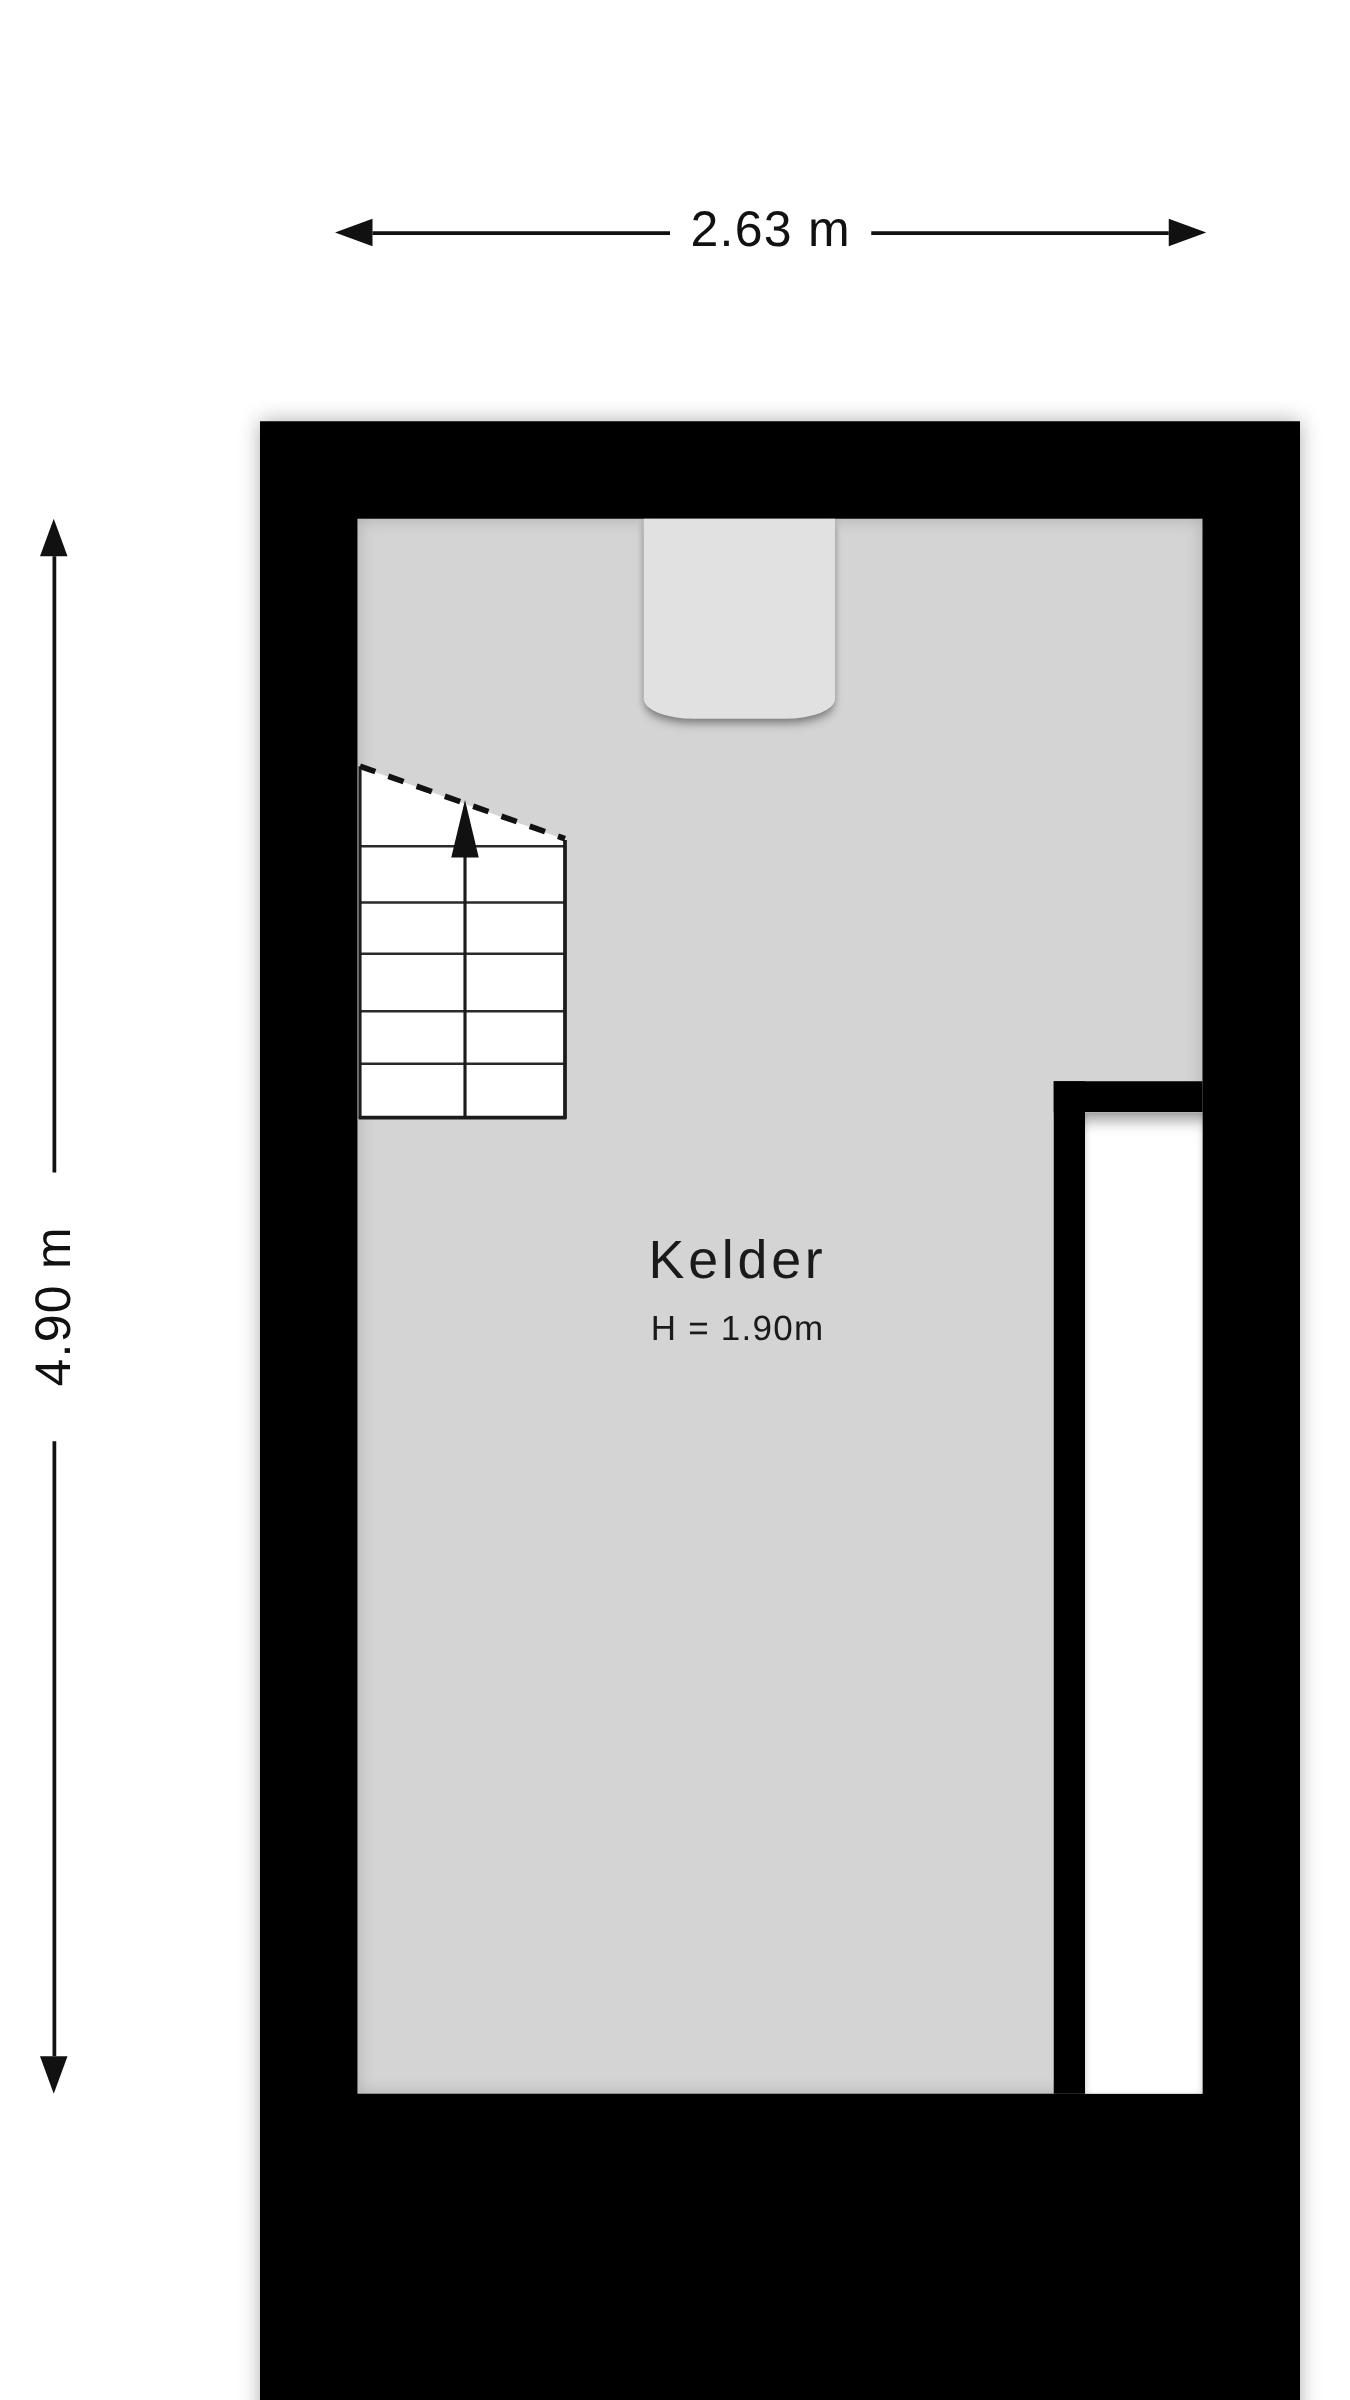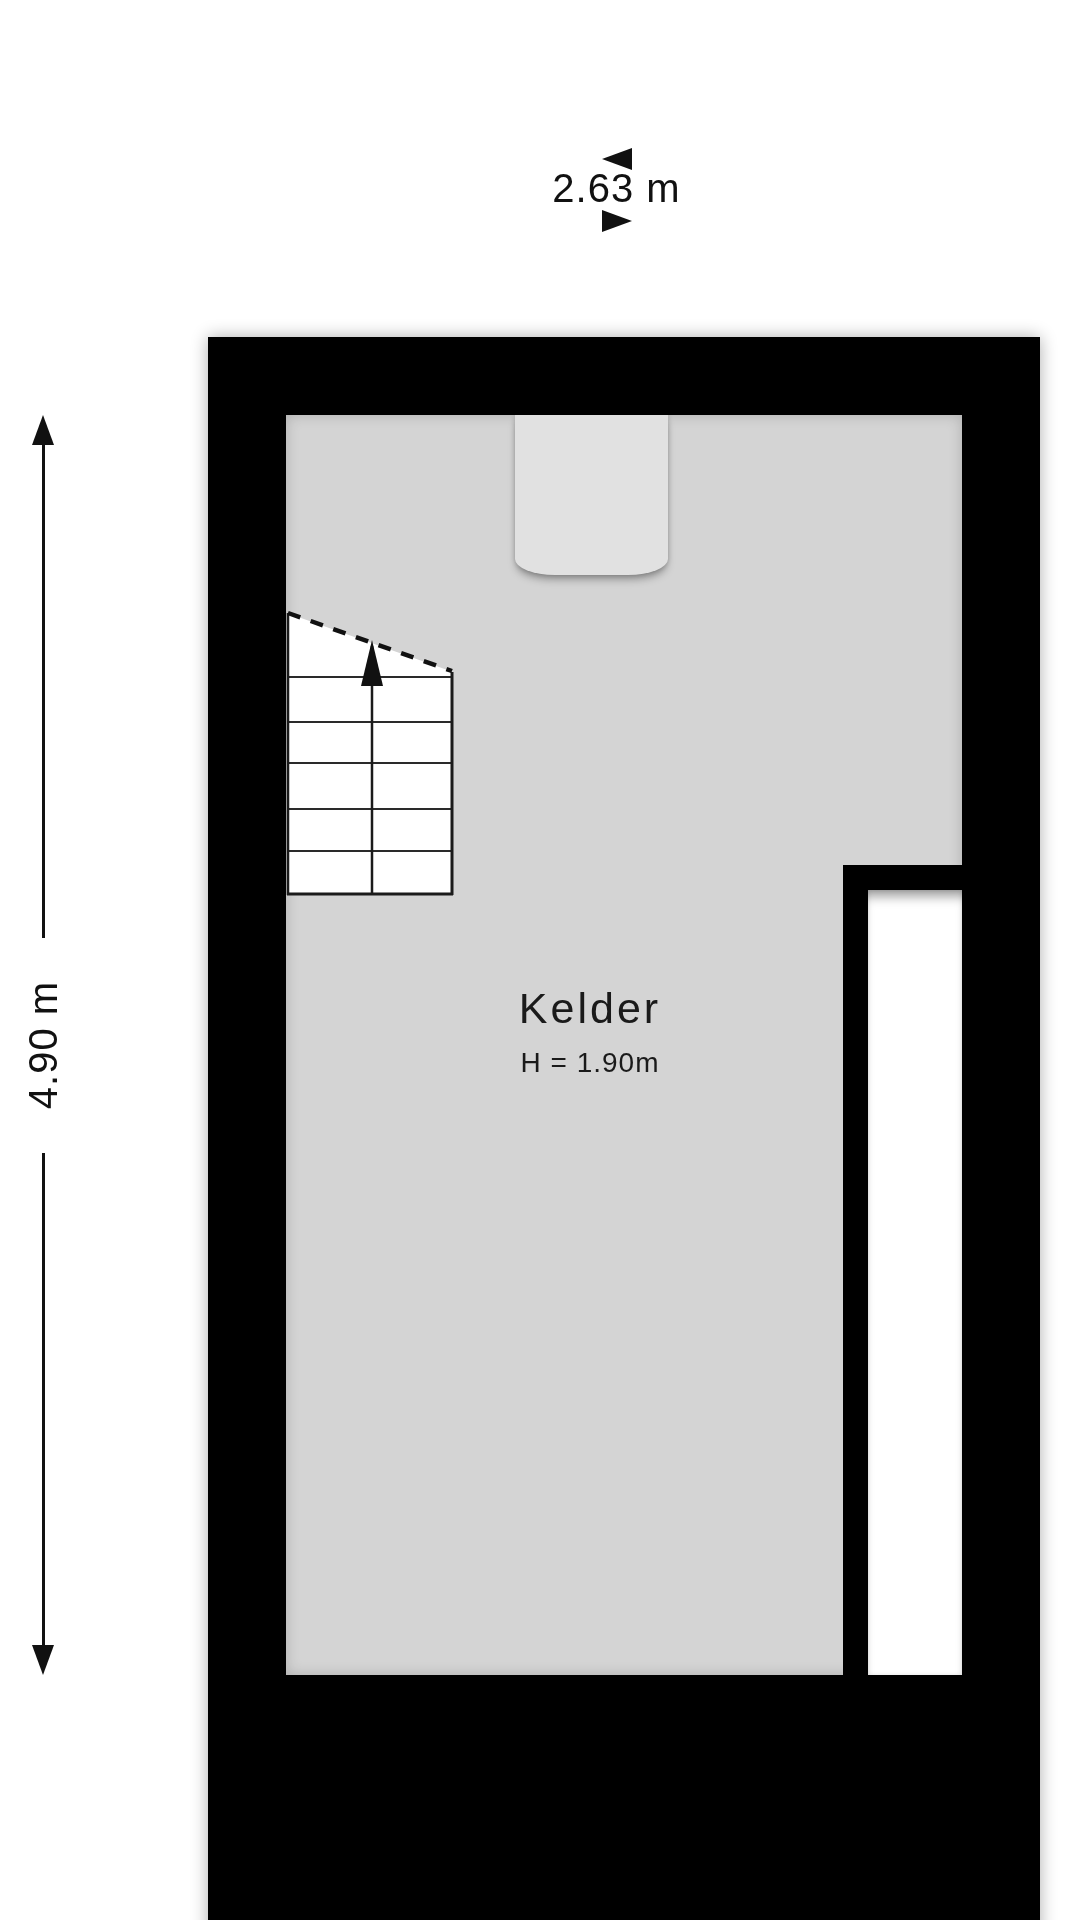--- a/index.html
+++ b/index.html
@@ -3,21 +3,21 @@
 <meta charset="utf-8">
 <style>
   html,body{margin:0;padding:0;background:#fff;}
   .screen{
     position:relative;width:1080px;height:1920px;overflow:hidden;background:#fff;
     font-family:"Liberation Sans", sans-serif;color:#1a1a1a;
   }
 
   
   .dim{position:absolute;display:flex;align-items:center;color:var(--line,#111);}
-  .dim-h{left:268px;top:148px;width:697px;height:44px;flex-direction:column;}
+  .dim-h{left:268px;top:164px;width:697px;height:44px;flex-direction:row;}
   .dim-v{left:21px;top:415px;width:44px;height:1260px;flex-direction:column;}
   .dim .seg{background:var(--line,#111);flex:1;}
   .dim-h .seg{height:3px;}
   .dim-v .seg{width:3px;}
   .arr{width:0;height:0;}
   .arr-left{border-top:11px solid transparent;border-bottom:11px solid transparent;border-right:30px solid var(--line,#111);}
   .arr-right{border-top:11px solid transparent;border-bottom:11px solid transparent;border-left:30px solid var(--line,#111);}
   .arr-up{border-left:11px solid transparent;border-right:11px solid transparent;border-bottom:30px solid var(--line,#111);}
   .arr-down{border-left:11px solid transparent;border-right:11px solid transparent;border-top:30px solid var(--line,#111);}
   .dim-label{font-size:40px;line-height:1;white-space:nowrap;letter-spacing:1px;}

